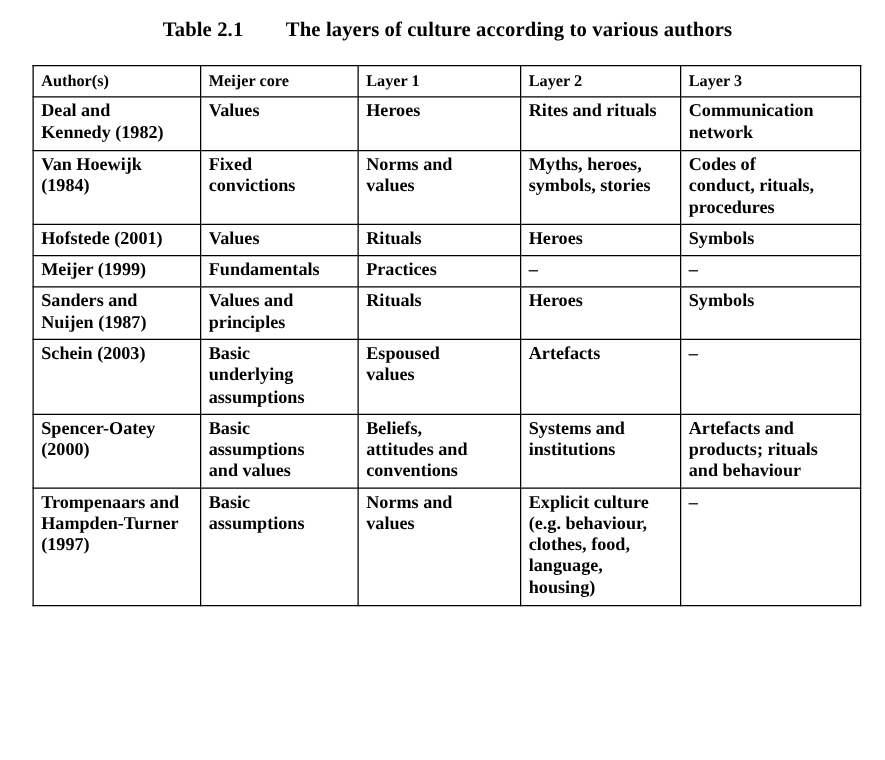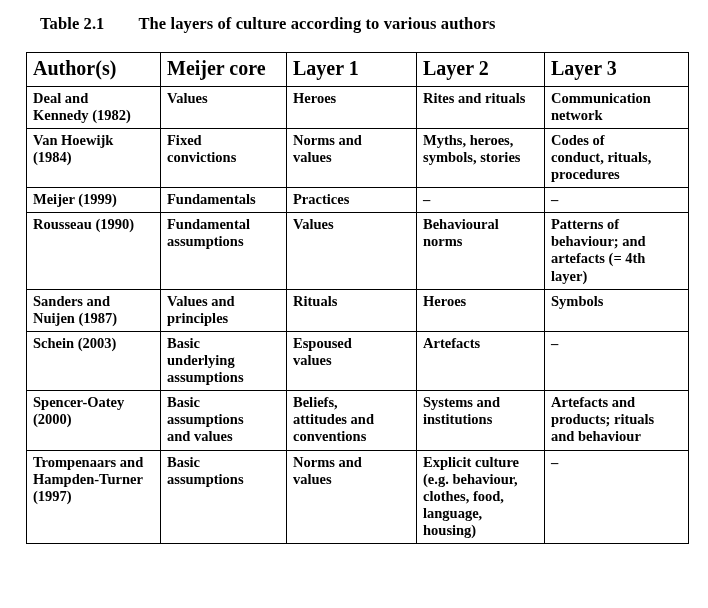--- a/index.html
+++ b/index.html
@@ -18,22 +18,23 @@
     position: relative;
     width: 708px;
     height: 608px;
     box-sizing: border-box;
     padding: 14px 20px 0 24px;
   }
   .caption {
     font-size: 16.5px;
     font-weight: bold;
     white-space: nowrap;
-    margin: 0 0 18px 16px;
+    margin: 0 0 18px 4px;
     letter-spacing: 0.1px;
+    text-align: center;
   }
   .caption .cap-label {
     display: inline-block;
     margin-right: 34px;
   }
   table.layers {
     border-collapse: collapse;
     table-layout: fixed;
     width: 662px;
     margin-left: 2px;
@@ -43,21 +44,21 @@
   table.layers th,
   table.layers td {
     border: 1px solid #000000;
     vertical-align: top;
     text-align: left;
     padding: 3px 5px 4px 6px;
     font-weight: bold;
   }
   table.layers thead th {
     font-weight: bold;
-    font-size: 20px;
+    font-size: 13px;
     padding-top: 4px;
     padding-bottom: 5px;
   }
   col.c0 { width: 134px; }
   col.c1 { width: 126px; }
   col.c2 { width: 130px; }
   col.c3 { width: 128px; }
   col.c4 { width: 144px; }
   .cell-text {
     display: block;
@@ -128,55 +129,50 @@
 symbols, stories</span>
           </td>
         <td>
             <span class="cell-text">Codes of
 conduct, rituals,
 procedures</span>
           </td>
       </tr>
       <tr>
         <td>
+            <span class="cell-text">Hofstede (2001)</span>
+          </td>
+        <td>
+            <span class="cell-text">Values</span>
+          </td>
+        <td>
+            <span class="cell-text">Rituals</span>
+          </td>
+        <td>
+            <span class="cell-text">Heroes</span>
+          </td>
+        <td>
+            <span class="cell-text">Symbols</span>
+          </td>
+      </tr>
+      <tr>
+        <td>
             <span class="cell-text">Meijer (1999)</span>
           </td>
         <td>
             <span class="cell-text">Fundamentals</span>
           </td>
         <td>
             <span class="cell-text">Practices</span>
           </td>
         <td>
             <span class="cell-text">–</span>
           </td>
         <td>
             <span class="cell-text">–</span>
-          </td>
-      </tr>
-      <tr>
-        <td>
-            <span class="cell-text">Rousseau (1990)</span>
-          </td>
-        <td>
-            <span class="cell-text">Fundamental
-assumptions</span>
-          </td>
-        <td>
-            <span class="cell-text">Values</span>
-          </td>
-        <td>
-            <span class="cell-text">Behavioural
-norms</span>
-          </td>
-        <td>
-            <span class="cell-text">Patterns of
-behaviour; and
-artefacts (= 4th
-layer)</span>
           </td>
       </tr>
       <tr>
         <td>
             <span class="cell-text">Sanders and
 Nuijen (1987)</span>
           </td>
         <td>
             <span class="cell-text">Values and
 principles</span>

